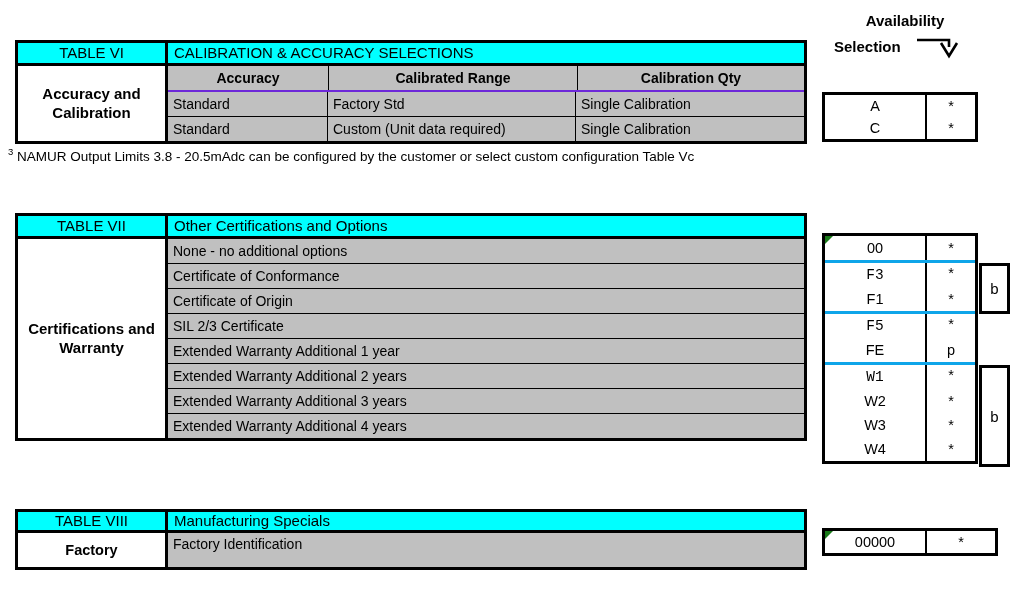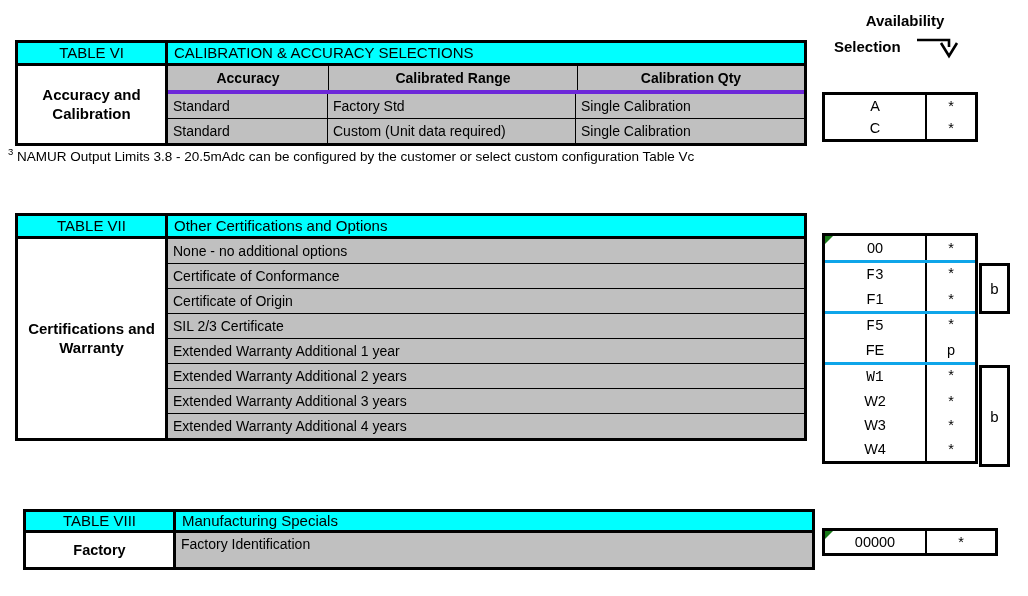--- a/index.html
+++ b/index.html
@@ -17,21 +17,21 @@
   .t-body  { display:flex; }
   .t-group-label {
     width:147px; flex-shrink:0; border-right:3px solid #000; background:#fff;
     display:flex; align-items:center; justify-content:center;
     font-weight:bold; font-size:15px; text-align:center; line-height:1.25;
   }
   .t-rows { flex:1; display:flex; flex-direction:column; }
 
   
   .subhead, .row6 { display:flex; background:#C0C0C0; font-size:14px; }
-  .subhead { height:24px; line-height:24px; border-bottom:4px solid #6d28d9; font-weight:bold; }
+  .subhead { height:24px; line-height:24px; border-bottom:2px solid #6d28d9; font-weight:bold; }
   .row6    { height:24px; line-height:24px; border-bottom:1px solid #000; }
   .row6:last-child { border-bottom:none; }
   .c1 { width:160px; border-right:1px solid #000; }
   .c2 { width:248px; border-right:1px solid #000; }
   .c3 { flex:1; }
   .subhead .c1, .subhead .c2, .subhead .c3 { text-align:center; }
   .row6 .c1, .row6 .c2, .row6 .c3 { padding-left:5px; box-sizing:border-box; }
 
   
   .rowline { height:24px; line-height:24px; background:#C0C0C0; border-bottom:1px solid #000;
@@ -178,21 +178,21 @@
   </div>
   <div class="arow">
     <div class="code">W4</div>
     <div class="avail">*</div>
   </div>
 </div>
 
 <div class="bnote" style="left:979px; top:263px; width:31px; height:51px;">b</div>
 <div class="bnote" style="left:979px; top:365px; width:31px; height:102px;">b</div>
 
-<div class="tbl" style="left:15px; top:509px; width:792px;margin-left:8px;">
+<div class="tbl" style="left:15px; top:509px; width:792px;">
   <div class="t-header h18">
     <div class="t-name">TABLE VIII</div>
     <div class="t-title">Manufacturing Specials</div>
   </div>
   <div class="t-body">
     <div class="t-group-label" style="font-size:14.5px;">Factory</div>
     <div class="t-rows">
       <div class="rowline rowline8">Factory Identification</div>
     </div>
   </div>

